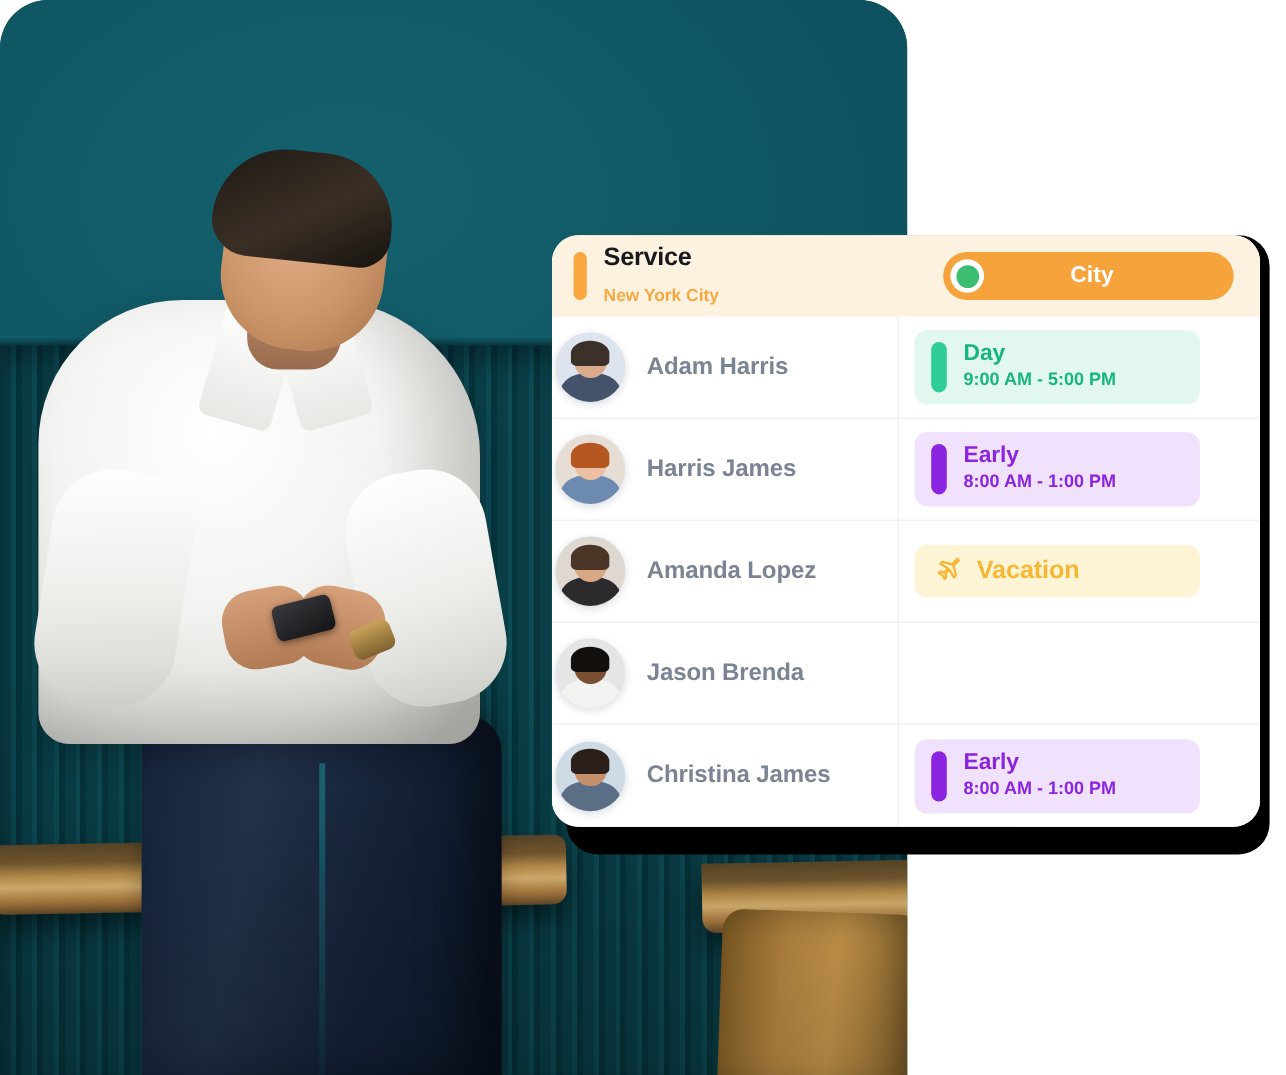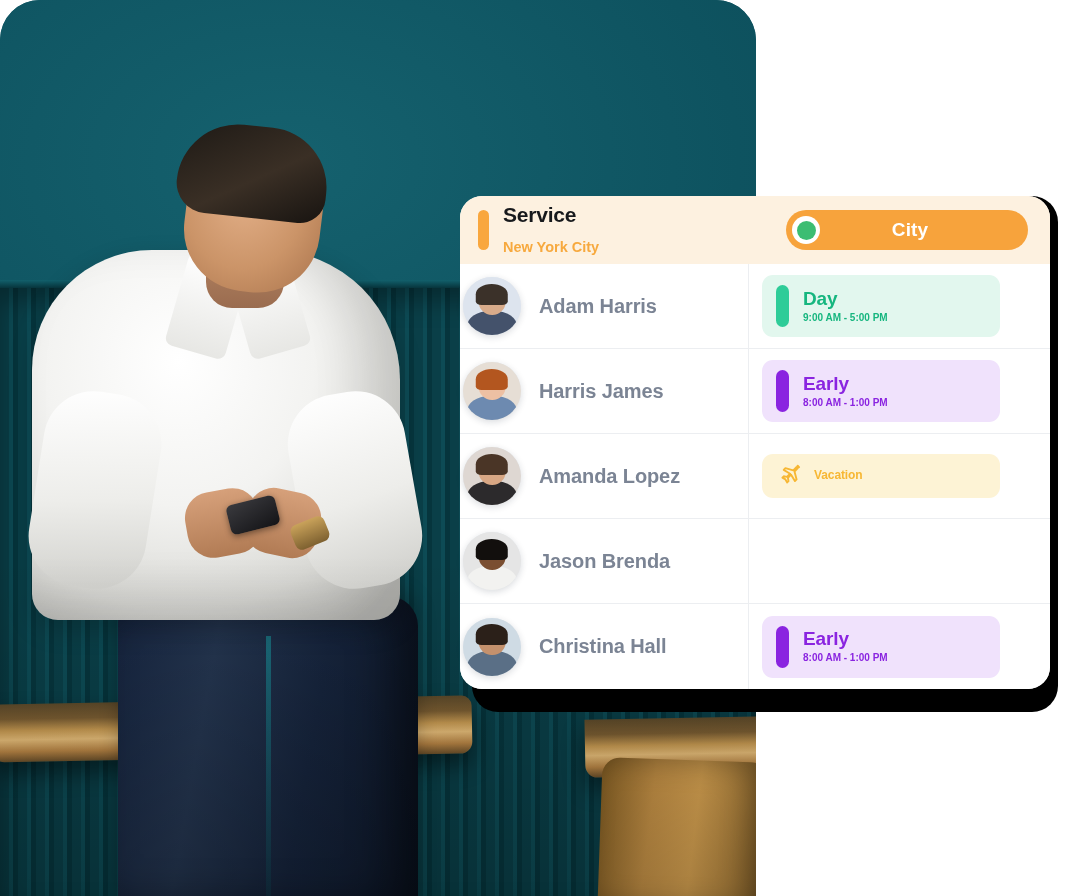--- a/index.html
+++ b/index.html
@@ -275,24 +275,24 @@
     height: 62px;
     width: 238px;
     border-radius: 11px;
     padding-left: 14px;
   }
   .chip-bar {
     width: 13px; height: 42px; border-radius: 7px; flex: 0 0 auto;
   }
   .chip-text { margin-left: 14px; display:flex; flex-direction: column; justify-content:center; }
   .chip-title { font-size: 19px; font-weight: 700; line-height: 1.15; letter-spacing: -.1px; }
-  .chip-time { font-size: 10px; font-weight: 700; line-height: 1.35; margin-top: 1px; }
+  .chip-time { font-size: 15px; font-weight: 700; line-height: 1.35; margin-top: 1px; }
 
   .chip.vacation { height: 44px; padding-left: 16px; align-items: center; }
-  .chip.vacation .chip-title { font-size: 12px; }
+  .chip.vacation .chip-title { font-size: 21px; }
   .plane-icon { width: 24px; height: 24px; flex: 0 0 auto; display:block; }
   .chip.vacation .chip-text { margin-left: 12px; }
 
   .chip-empty { height: 0; width: 0; }
 </style>
 </head>
 <body>
 
 <div id="stage">
 
@@ -419,21 +419,21 @@
             </div>
           </div>
           <div class="row">
             <div class="person-cell">
               <div class="avatar">
                 <span class="ph-bg" style="background:#cfdbe4"></span>
                 <span class="ph-body" style="background:#5a6f86"></span>
                 <span class="ph-head" style="background:#c4916d"></span>
                 <span class="ph-hair" style="background:#2b2019"></span>
               </div>
-              <div class="person-name">Christina Hall</div>
+              <div class="person-name">Christina James</div>
             </div>
             <div class="shift-cell">
               <div class="chip" style="background: rgb(240, 226, 252);">
                 <span class="chip-bar" style="background: rgb(138, 36, 224);"></span>
                 <div class="chip-text">
                   <div class="chip-title" style="color: rgb(138, 36, 224);">Early</div>
                   <div class="chip-time" style="color: rgb(138, 36, 224);">8:00 AM - 1:00 PM</div>
                 </div>
               </div>
             </div>

